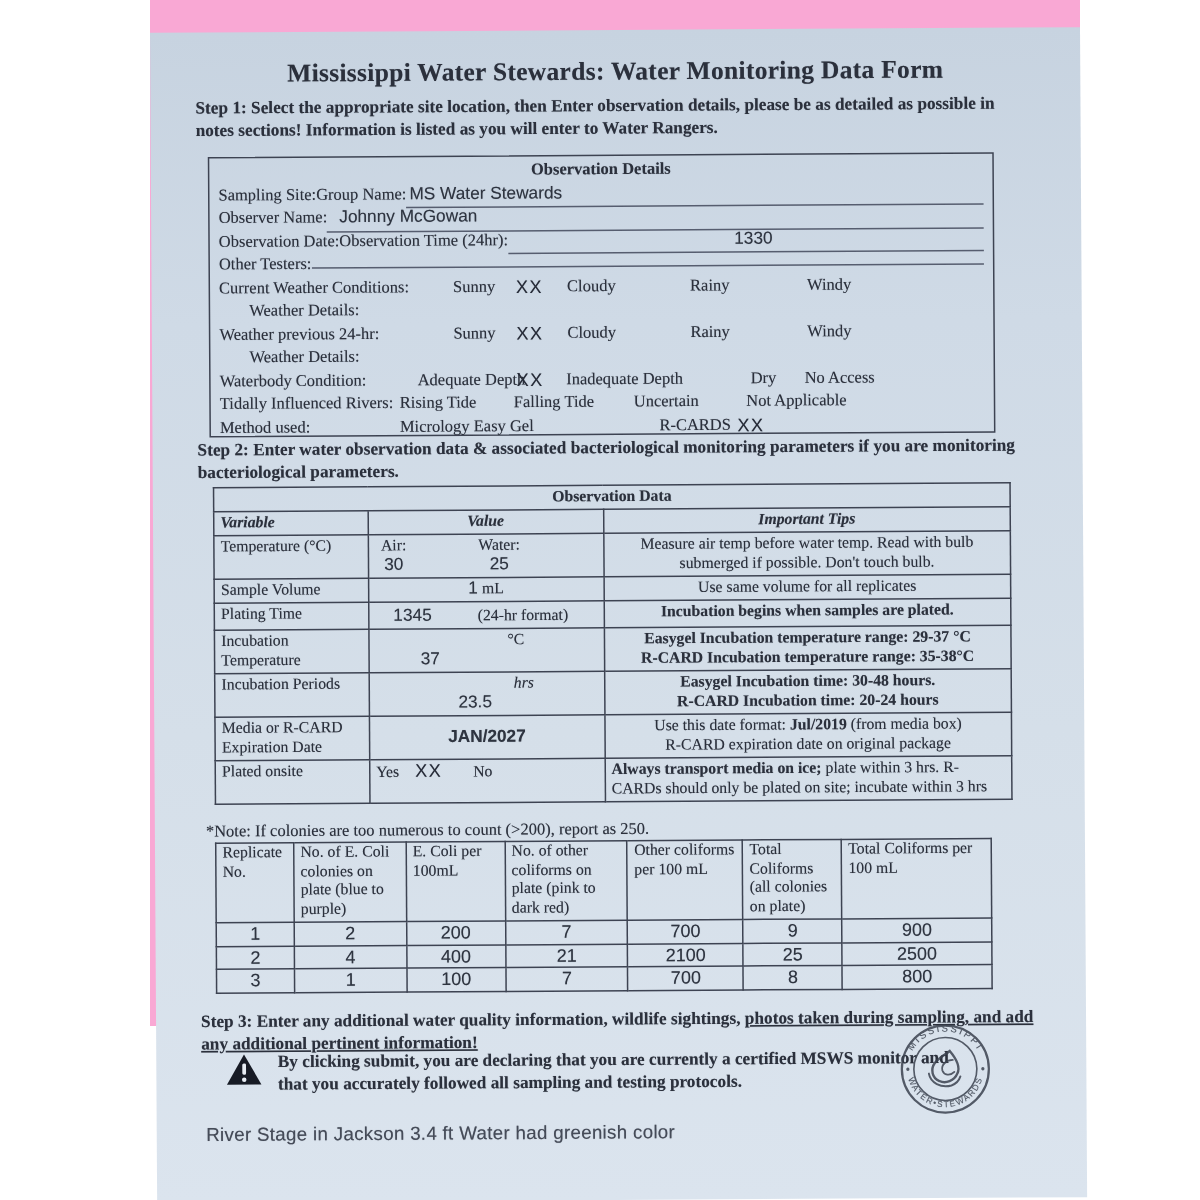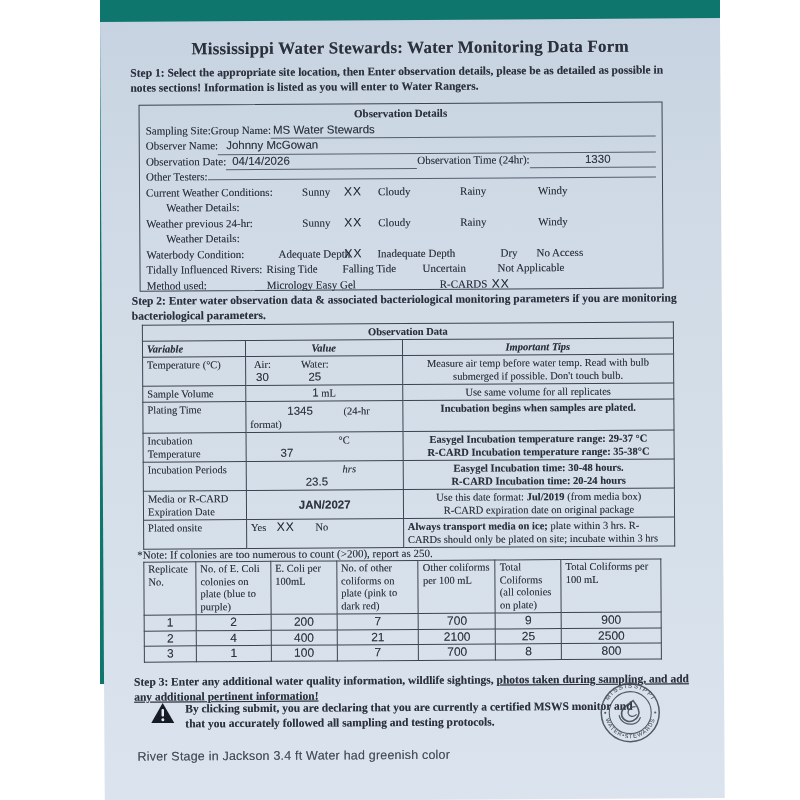--- a/index.html
+++ b/index.html
@@ -1,17 +1,17 @@
 <!DOCTYPE html>
 <html><head>
 <meta charset="utf-8">
 <style>
   html,body{margin:0;padding:0;width:800px;height:800px;overflow:hidden;background:#ffffff;
     font-family:"Liberation Serif",serif;color:#2b303c;}
-  .photo{position:absolute;left:100px;top:0;width:620px;height:684px;background:#0f766e;}
+  .photo{position:absolute;left:100px;top:0;width:620px;height:684px;background:#f9a8d4;}
   .paper{position:absolute;left:0;top:20px;width:620px;height:780px;
     background:linear-gradient(180deg,#c7d3e0 0%,#cfdae6 25%,#d5dfe9 60%,#dbe4ee 100%);
     transform:rotate(-0.35deg);transform-origin:50% 0;}
   .paper *{text-shadow:0 0 .5px rgba(43,48,60,.45);}
   .abs{position:absolute;}
   .title{top:18px;left:0;width:100%;text-align:center;font-size:17px;font-weight:bold;letter-spacing:.2px;}
   .step{font-weight:bold;font-size:11.5px;line-height:14.5px;}
   .step1{top:44px;left:30px;width:552px;}
   .step2{top:272px;left:30px;width:556px;}
   .step3{top:653px;left:30px;width:560px;}
@@ -31,21 +31,21 @@
   
   table{border-collapse:collapse;}
   .obstable{top:303px;left:40px;width:532px;font-size:10.5px;}
   .obstable td{border:1.1px solid #3d4352;padding:1px 4px;vertical-align:top;line-height:13px;}
   .obstable .ttl{text-align:center;font-weight:bold;padding:1px 2px;}
   .obstable .hdr{font-weight:bold;font-style:italic;}
   .obstable .hdr.c{text-align:center;}
   .tip{text-align:center;}
   .tipleft{text-align:left;}
   .valcell{position:relative;}
-  .tempvals{display:flex;gap:30px;padding-left:4px;align-items:center;}
+  .tempvals{display:flex;gap:48px;padding-left:4px;align-items:center;}
   .tv{text-align:center;}
   .tv .fill{display:block;}
   
   .reptable{top:540px;left:40px;width:518px;font-size:10.5px;}
   .reptable td{border:1.1px solid #3d4352;padding:1px 4px;vertical-align:top;line-height:12.5px;}
   .reptable .num{text-align:center;vertical-align:middle;font-family:"Liberation Sans",sans-serif;
     font-size:12px;color:#2e3440;padding:1px 2px;}
   
   .warn{top:680px;left:46px;width:486px;display:flex;gap:10px;align-items:flex-start;}
   .warn .txt{font-weight:bold;font-size:11.5px;line-height:14.5px;flex:1;}
@@ -70,21 +70,20 @@
       <span>Sampling Site:</span>
       <span>Group Name:</span>
       <span class="u fill" style="flex:1;padding-left:2px;">MS Water Stewards</span>
     </div>
     <div class="line flexline">
       <span>Observer Name:</span>
       <span class="u fill" style="flex:1;padding-left:8px;">Johnny McGowan</span>
     </div>
     <div class="line flexline">
       <span>Observation Date:</span>
-      <span class="u fill" style="width:185px;padding-left:6px;">04/14/2026</span>
       <span>Observation Time (24hr):</span>
       <span class="u fill" style="flex:1;padding-left:10px;text-align:center;">1330</span>
     </div>
     <div class="line flexline">
       <span>Other Testers:</span>
       <span class="u" style="flex:1;"></span>
     </div>
     <div class="line">
       <span>Current Weather Conditions:</span>
       <span class="opt" style="left:156px">Sunny</span>
@@ -170,21 +169,21 @@
       <td>Sample Volume</td>
       <td class="tip">
         <span class="fill">1</span>
         <span>mL</span>
       </td>
       <td class="tip">Use same volume for all replicates</td>
     </tr>
     <tr>
       <td>Plating Time</td>
       <td style="padding-top:3px;">
-        <span class="fill" style="margin-left:37px">1345</span>
+        <span class="fill" style="margin-left:12px">1345</span>
         <span style="margin-left:28px">(24-hr format)</span>
       </td>
       <td class="tip bold">Incubation begins when samples are plated.</td>
     </tr>
     <tr>
       <td>Incubation Temperature</td>
       <td>
         <span style="margin-left:88px;">°C</span><br>
         <span class="fill" style="margin-left:30px;">37</span>
       </td>

